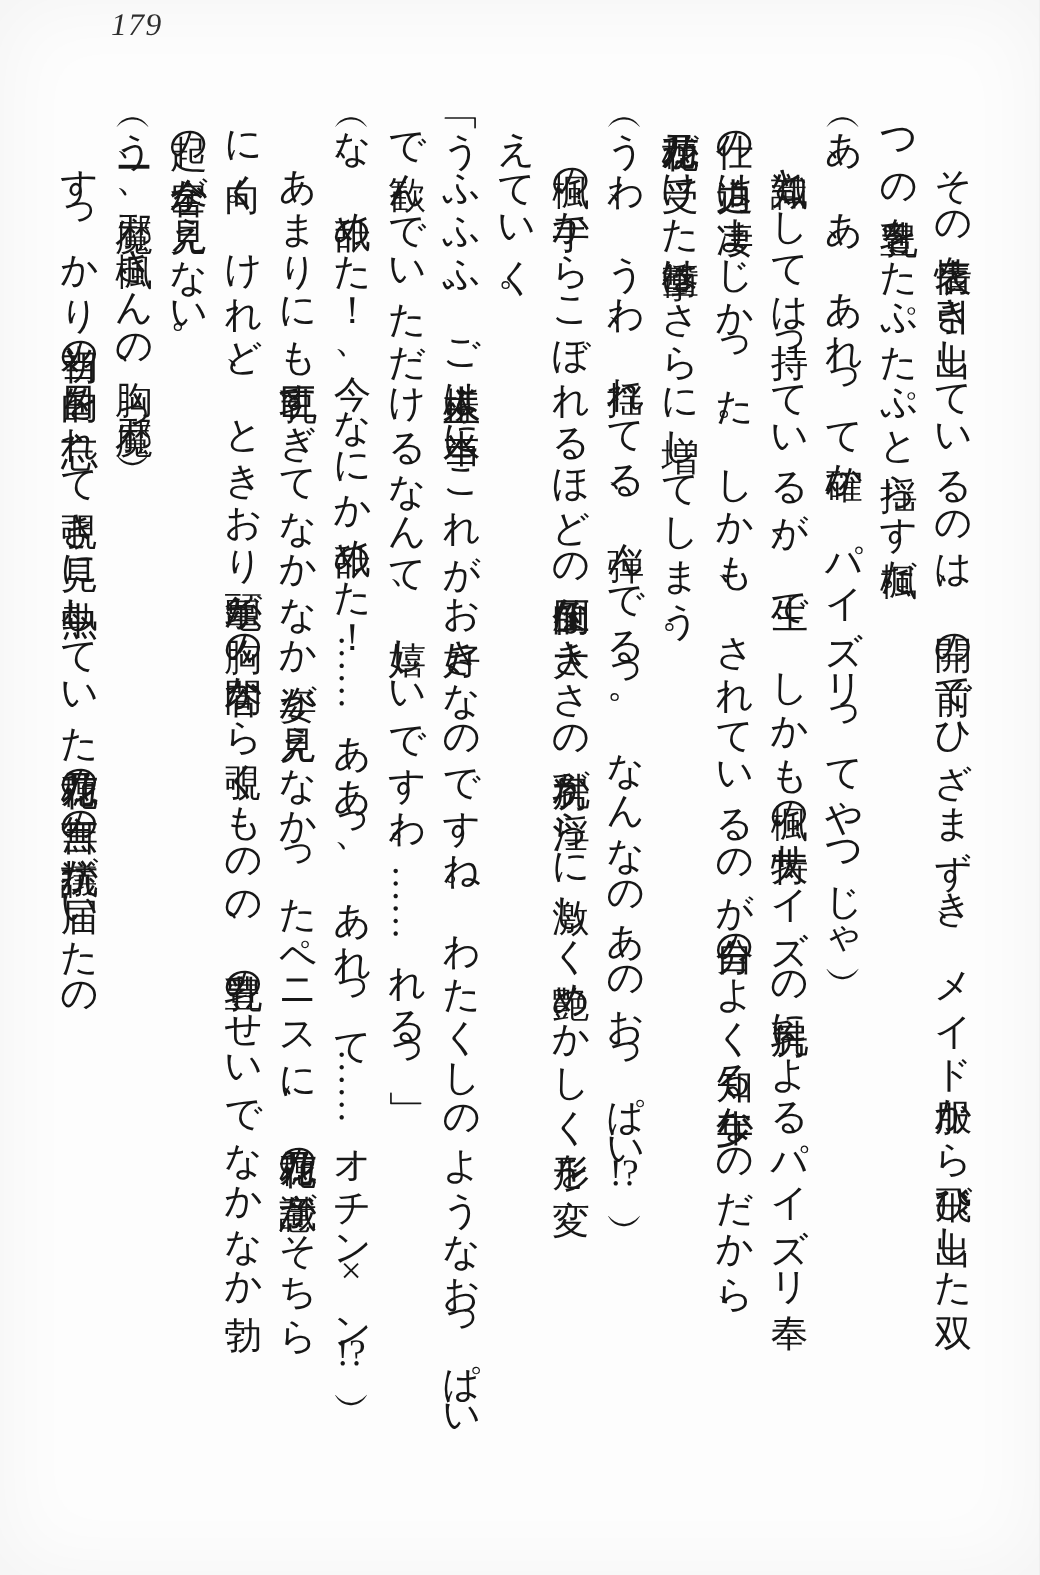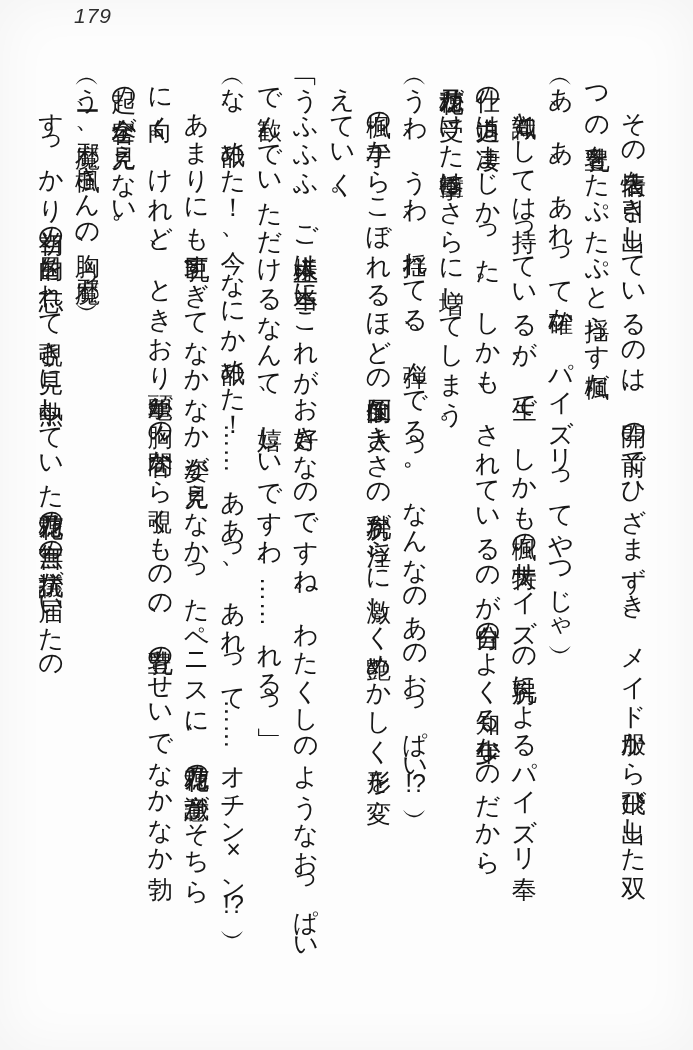--- a/index.html
+++ b/index.html
@@ -6,21 +6,21 @@
     margin: 0;
     padding: 0;
     background: #e9e9e9;
   }
   .page {
     position: relative;
     width: 693px;
     height: 1050px;
     background: #fdfdfd;
     overflow: hidden;
-    font-family: Liberation Sans, sans-serif;
+    font-family: Liberation Serif, serif;
     box-shadow: inset 0 0 55px rgba(0,0,0,0.045);
   }
   .page-number {
     position: absolute;
     top: 4px;
     left: 74px;
     font-style: italic;
     font-size: 21px;
     letter-spacing: 1px;
     color: #2e2e2e;

